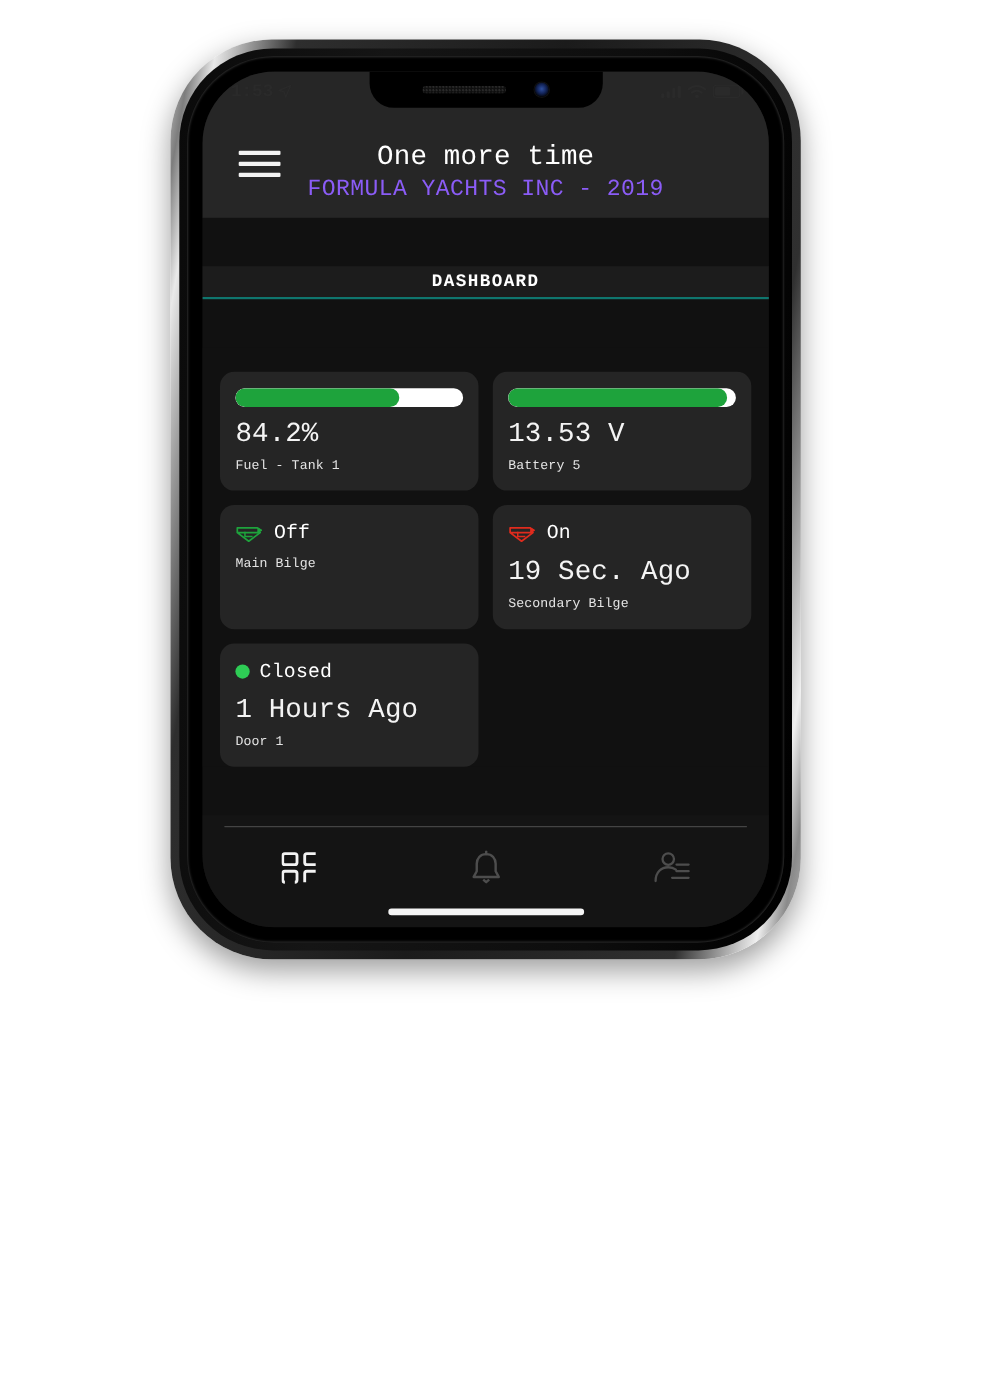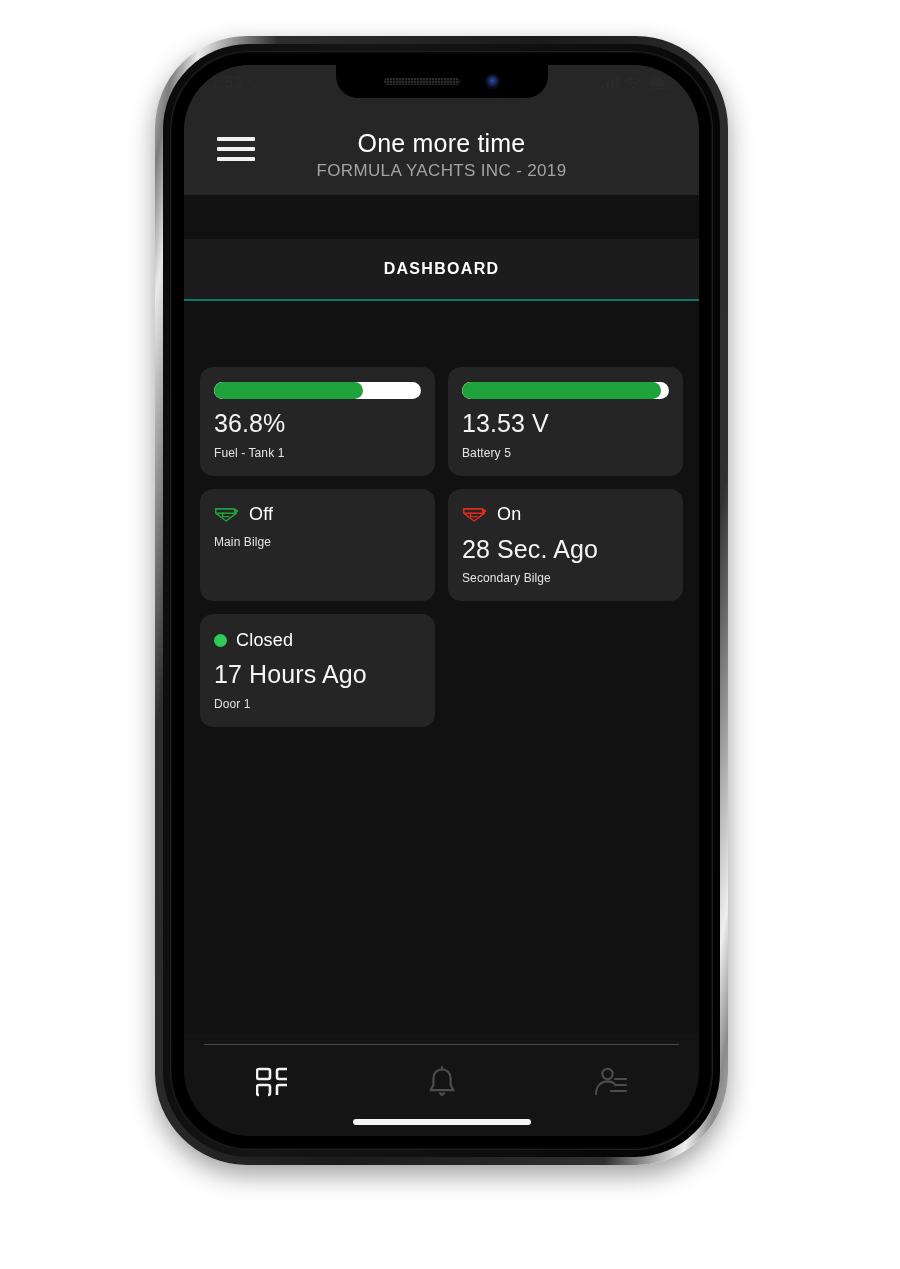--- a/index.html
+++ b/index.html
@@ -11,28 +11,29 @@
   }
   .stage {
     position: relative;
     width: 900px; height: 1269px;
   }
 
   
   .phone-outer {
     position: absolute;
     left: 155px; top: 36px;
-    width: 573px; height: 1129px;
+    width: 573px; height: 836px;
     border-radius: 92px;
     background:
       linear-gradient(100deg,
         #cfcfcf 0%, #7d7d7d 3%, #e9e9e9 6%, #9b9b9b 10%,
         #2e2e2e 16%, #1b1b1b 50%, #303030 84%,
         #a3a3a3 90%, #efefef 94%, #8a8a8a 97%, #b8b8b8 100%);
     box-shadow: 0 10px 26px rgba(0,0,0,.38);
+    font-family: Liberation Mono, monospace;
   }
   .phone-mid {
     position: absolute;
     left: 8px; top: 8px; right: 8px; bottom: 8px;
     border-radius: 85px;
     background: linear-gradient(95deg,#0a0a0a 0%, #151515 30%, #0d0d0d 70%, #000 100%);
   }
   .phone-bezel {
     position: absolute;
     left: 7px; top: 7px; right: 7px; bottom: 7px;
@@ -124,21 +125,21 @@
     width: 38px; display: flex; flex-direction: column; gap: 6px;
     cursor: pointer;
   }
   .hamburger span { display:block; height: 4px; background: #f2f2f2; border-radius: 1px; }
   .titles { flex: 1; text-align: center; padding-top: 18px; }
   .title-main {
     color: #ffffff; font-size: 25px; font-weight: 400; letter-spacing: .2px;
     line-height: 1.12;
   }
   .title-sub {
-    color: #a3a3a3; font-size: 17px; font-weight: 400; letter-spacing: .35px;
+    color: #8b5cf6; font-size: 21px; font-weight: 400; letter-spacing: .35px;
     margin-top: 4px;
   }
 
   
   .tabs {
     display: flex; background: #1c1c1c;
     border-bottom: 2px solid #0f766e;
     height: 62px;
   }
   .tab {
@@ -257,21 +258,21 @@
               </div>
             </div>
 
             <div class="content">
               <div class="grid">
 
                 <div class="card">
                   <div class="bar-track">
                     <div class="bar-fill" id="fill0" style="width: 72%; background: rgb(30, 163, 60);"></div>
                   </div>
-                  <div class="card-value">36.8%</div>
+                  <div class="card-value">84.2%</div>
                   <div class="card-label">Fuel - Tank 1</div>
                 </div>
 
                 <div class="card">
                   <div class="bar-track">
                     <div class="bar-fill" id="fill1" style="width: 96%; background: rgb(30, 163, 60);"></div>
                   </div>
                   <div class="card-value">13.53 V</div>
                   <div class="card-label">Battery 5</div>
                 </div>
@@ -290,30 +291,30 @@
 
                 <div class="card">
                   <div class="card-state">
                     <svg width="26" height="17" viewBox="0 0 30 19">
                       <path d="M2 3 L23 3 L27 5.5 L23 8 L2 8 L2 3 Z M2 8 L14 17 L26 8" fill="none" stroke="#e02b1d" stroke-width="1.8" stroke-linejoin="round" stroke-linecap="round"></path>
                       <path d="M10 7 L10 12 L18 12" fill="none" stroke="#e02b1d" stroke-width="1.6" stroke-linejoin="round"></path>
                       <path d="M23 2 L28 5.5 L23 9 Z" fill="#e02b1d"></path>
                     </svg>
                     <span class="state-text">On</span>
                   </div>
-                  <div class="card-value">28 Sec. Ago</div>
+                  <div class="card-value">19 Sec. Ago</div>
                   <div class="card-label">Secondary Bilge</div>
                 </div>
 
                 <div class="card">
                   <div class="card-state">
                     <span class="dot"></span>
                     <span class="state-text">Closed</span>
                   </div>
-                  <div class="card-value">17 Hours Ago</div>
+                  <div class="card-value">1 Hours Ago</div>
                   <div class="card-label">Door 1</div>
                 </div>
 
               </div>
             </div>
 
             <div class="bottomnav">
               <div class="nav-sep"></div>
               <div class="nav-items">
 

